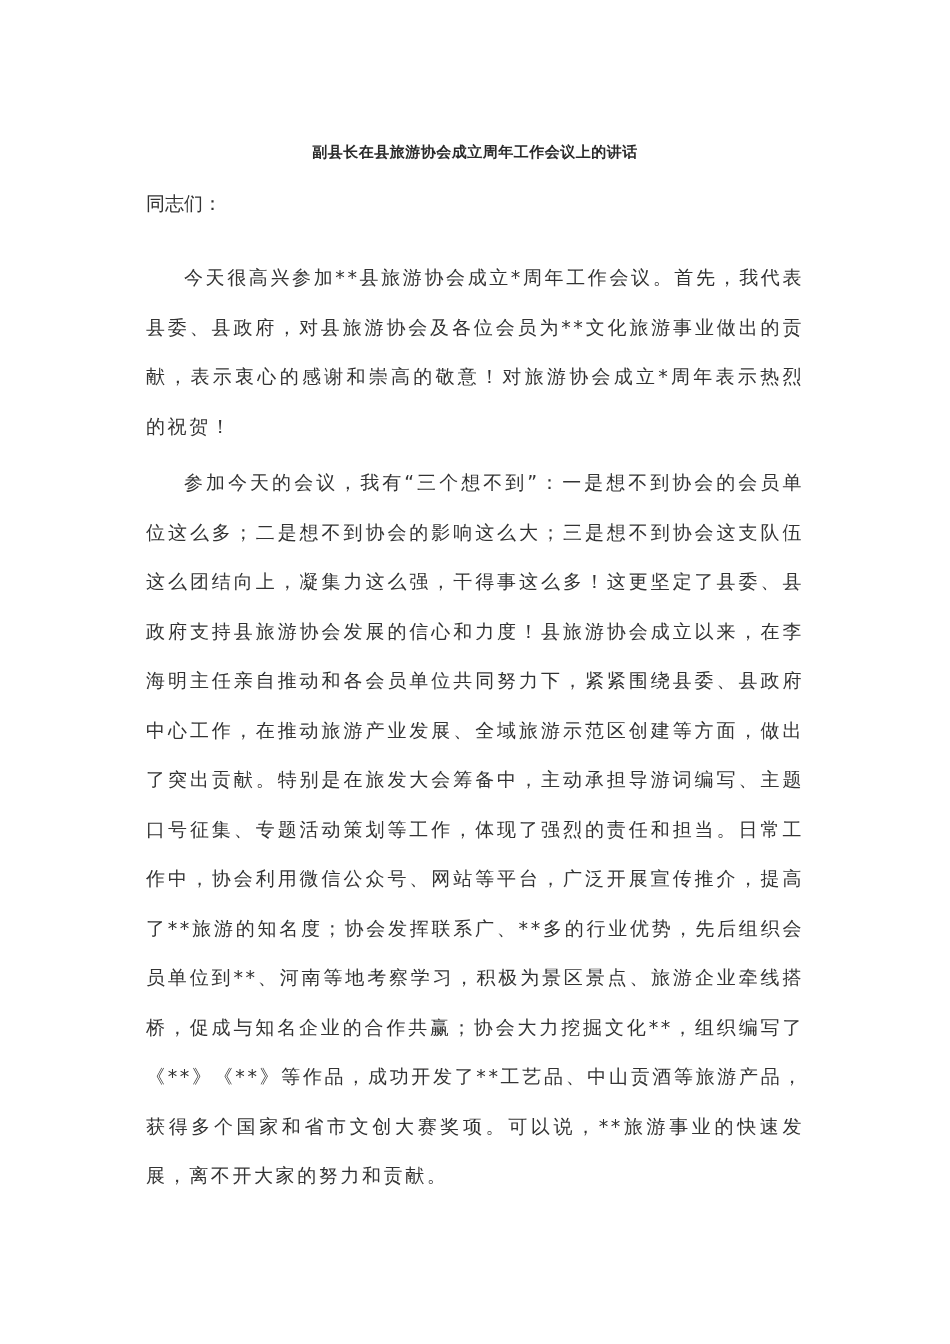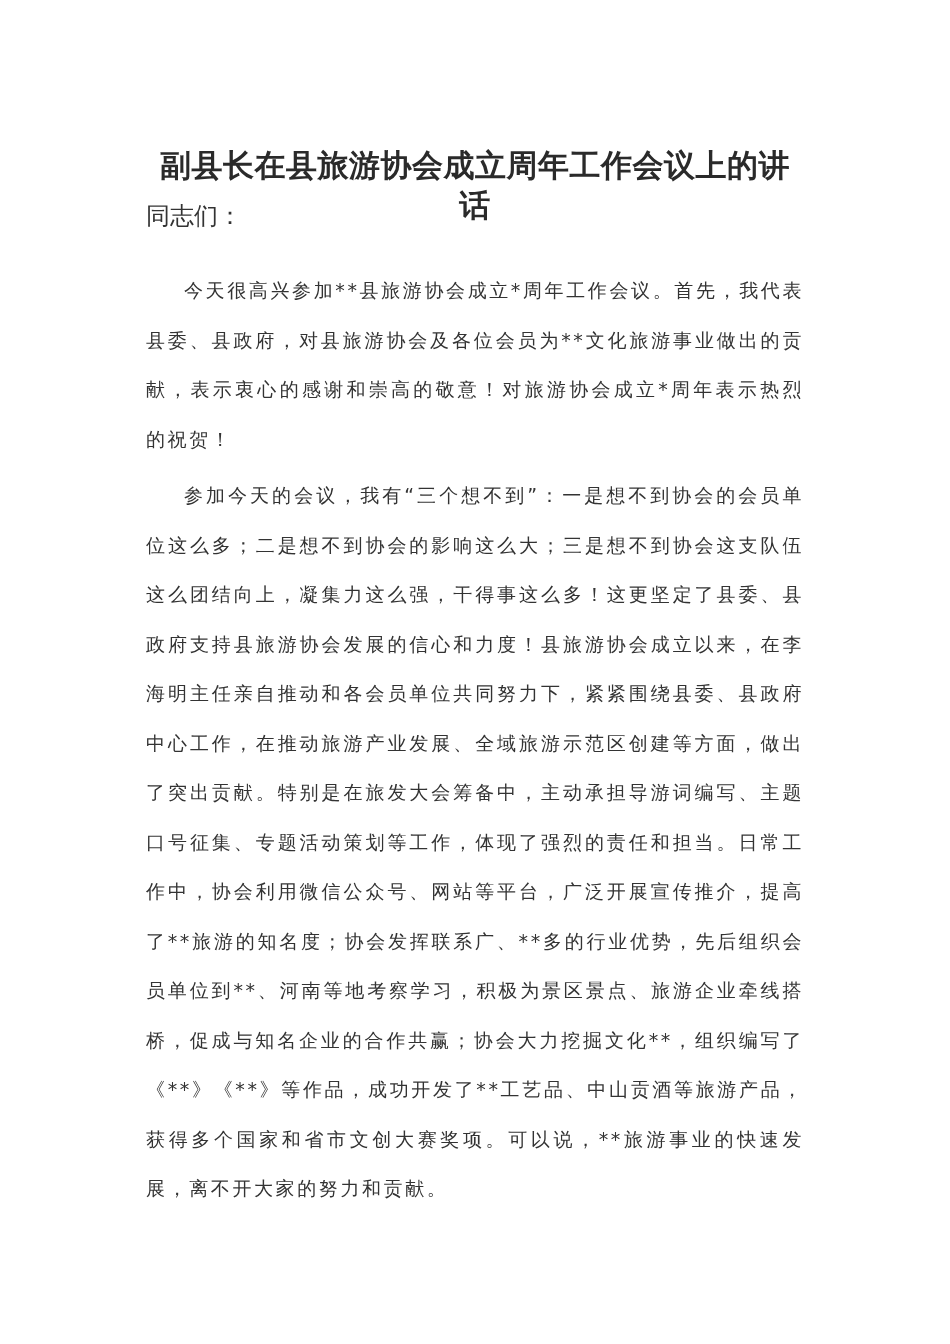--- a/index.html
+++ b/index.html
@@ -16,30 +16,30 @@
       color: #333333;
     }
     .page {
       position: absolute;
       left: 146px;
       top: 132px;
       width: 658px;
     }
     .title {
       text-align: center;
-      font-size: 31px;
+      font-size: 15px;
       font-weight: bold;
       color: #2a2a2a;
       height: 40px;
       line-height: 40px;
-      margin: 13px 0 16px 0;
+      margin: 0 0 16px 0;
       letter-spacing: 0.5px;
     }
     .salutation {
-      font-size: 24px;
+      font-size: 19px;
       line-height: 30px;
       margin: 0 0 35px 0;
       color: #333;
     }
     .para {
       font-size: 19px;
       line-height: 49.5px;
       text-indent: 2em;
       text-align: justify;
       margin: 0 0 7px 0;

